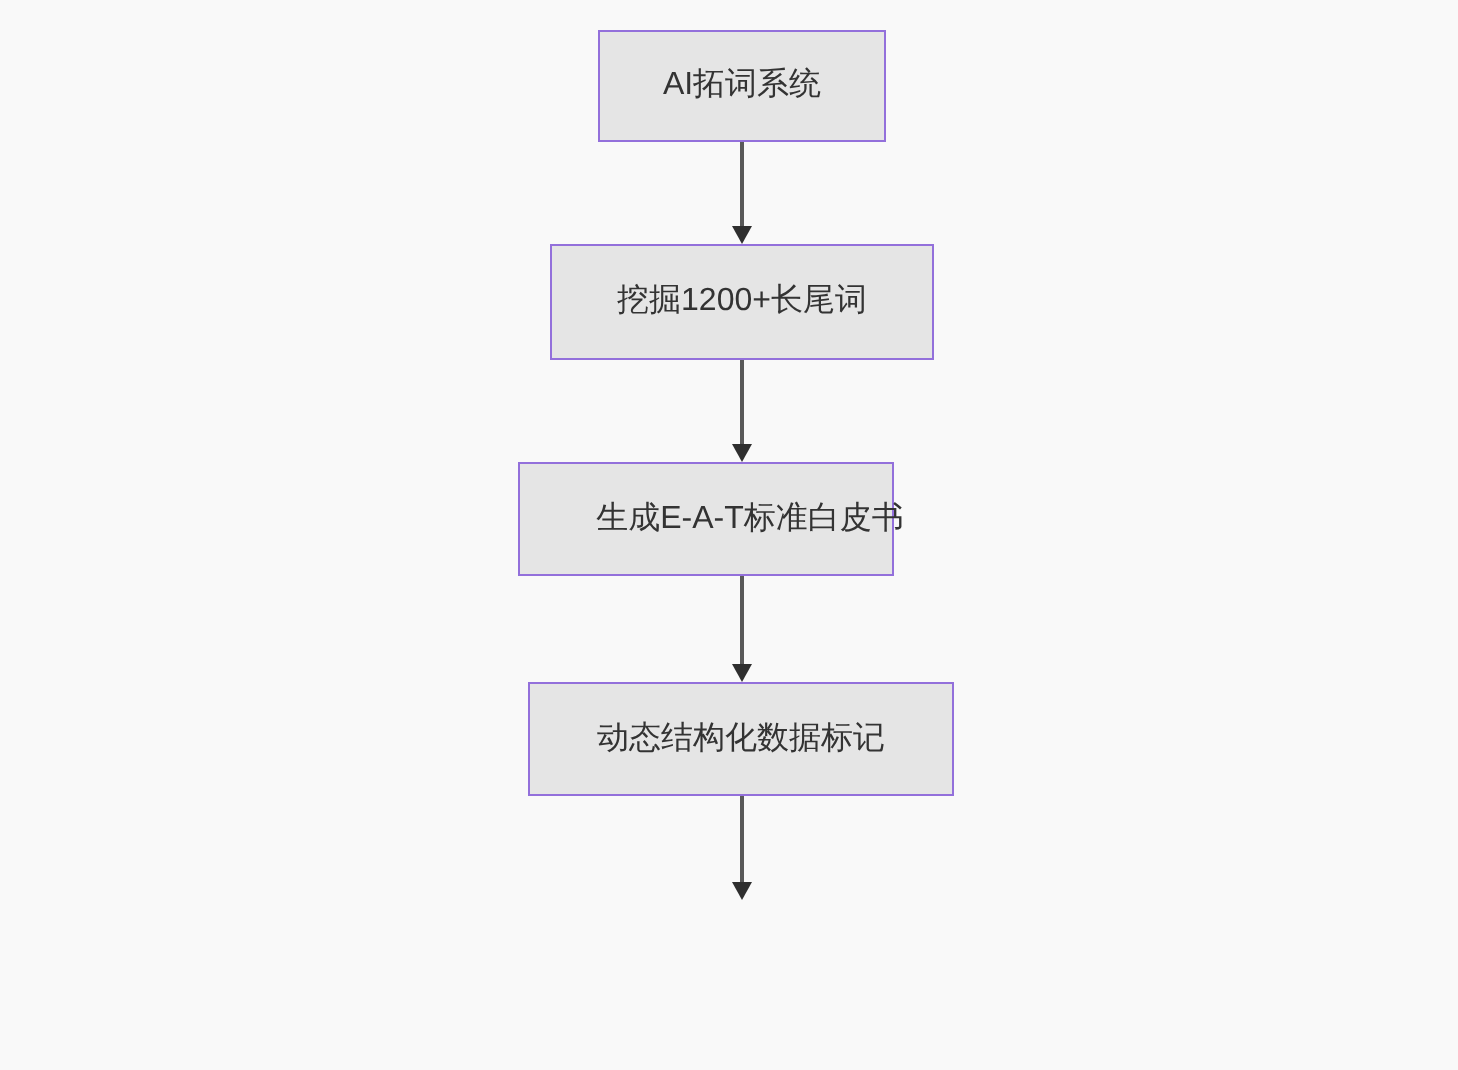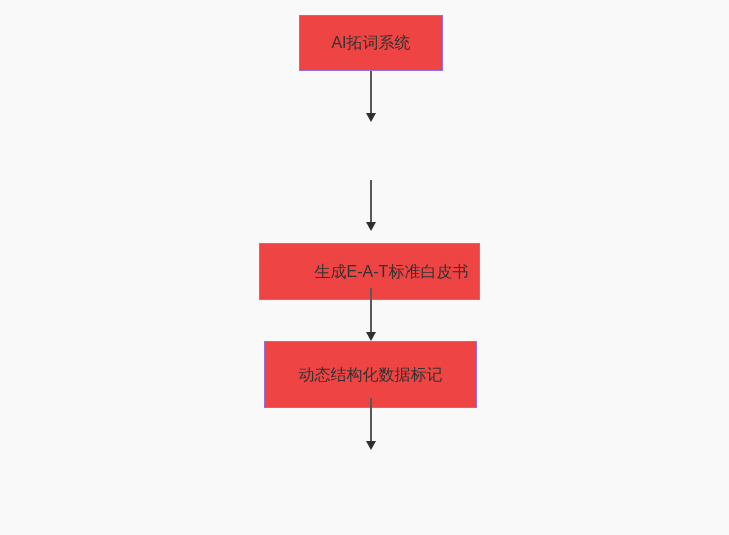--- a/index.html
+++ b/index.html
@@ -12,38 +12,38 @@
   .canvas {
     position: relative;
     width: 729px;
     height: 535px;
     background: #f9f9f9;
     overflow: hidden;
   }
   .node {
     position: absolute;
     box-sizing: border-box;
-    background: #ef4444;
+    background: #e5e5e5;
     border: 1.5px solid #9370DB;
     display: flex;
     align-items: center;
     justify-content: center;
   }
   .node-label {
     color: #333333;
     font-size: 16px;
     line-height: 1.2;
     white-space: nowrap;
     text-align: center;
   }
   
   .node-1 { left: 299px; top: 15px;  width: 144px; height: 56px; }
   .node-2 { left: 275px; top: 122px; width: 192px; height: 58px; }
-  .node-3 { left: 259px; top: 243px; width: 221px; height: 57px; padding-left: 44px; }
-  .node-4 { left: 264px; top: 341px; width: 213px; height: 67px; }
+  .node-3 { left: 259px; top: 231px; width: 188px; height: 57px; padding-left: 44px; }
+  .node-4 { left: 264px; top: 341px; width: 213px; height: 57px; }
   .node-5 { left: 253px; top: 450px; width: 234px; height: 56px; }
 
   .edge {
     position: absolute;
     left: 362px;
     width: 18px;
   }
   .edge-1 { top: 71px;  height: 51px; }
   .edge-2 { top: 180px; height: 51px; }
   .edge-3 { top: 288px; height: 53px; }
@@ -77,20 +77,23 @@
 
   <div class="node node-1">
     <span class="node-label">AI拓词系统</span>
   </div>
 
   <div class="edge edge-1">
     <div class="edge-line"></div>
     <div class="edge-head"></div>
   </div>
 
+  <div class="node node-2">
+    <span class="node-label">挖掘1200+长尾词</span>
+  </div>
 
   <div class="edge edge-2">
     <div class="edge-line"></div>
     <div class="edge-head"></div>
   </div>
 
   <div class="node node-3">
     <span class="node-label">生成E-A-T标准白皮书</span>
   </div>
 

